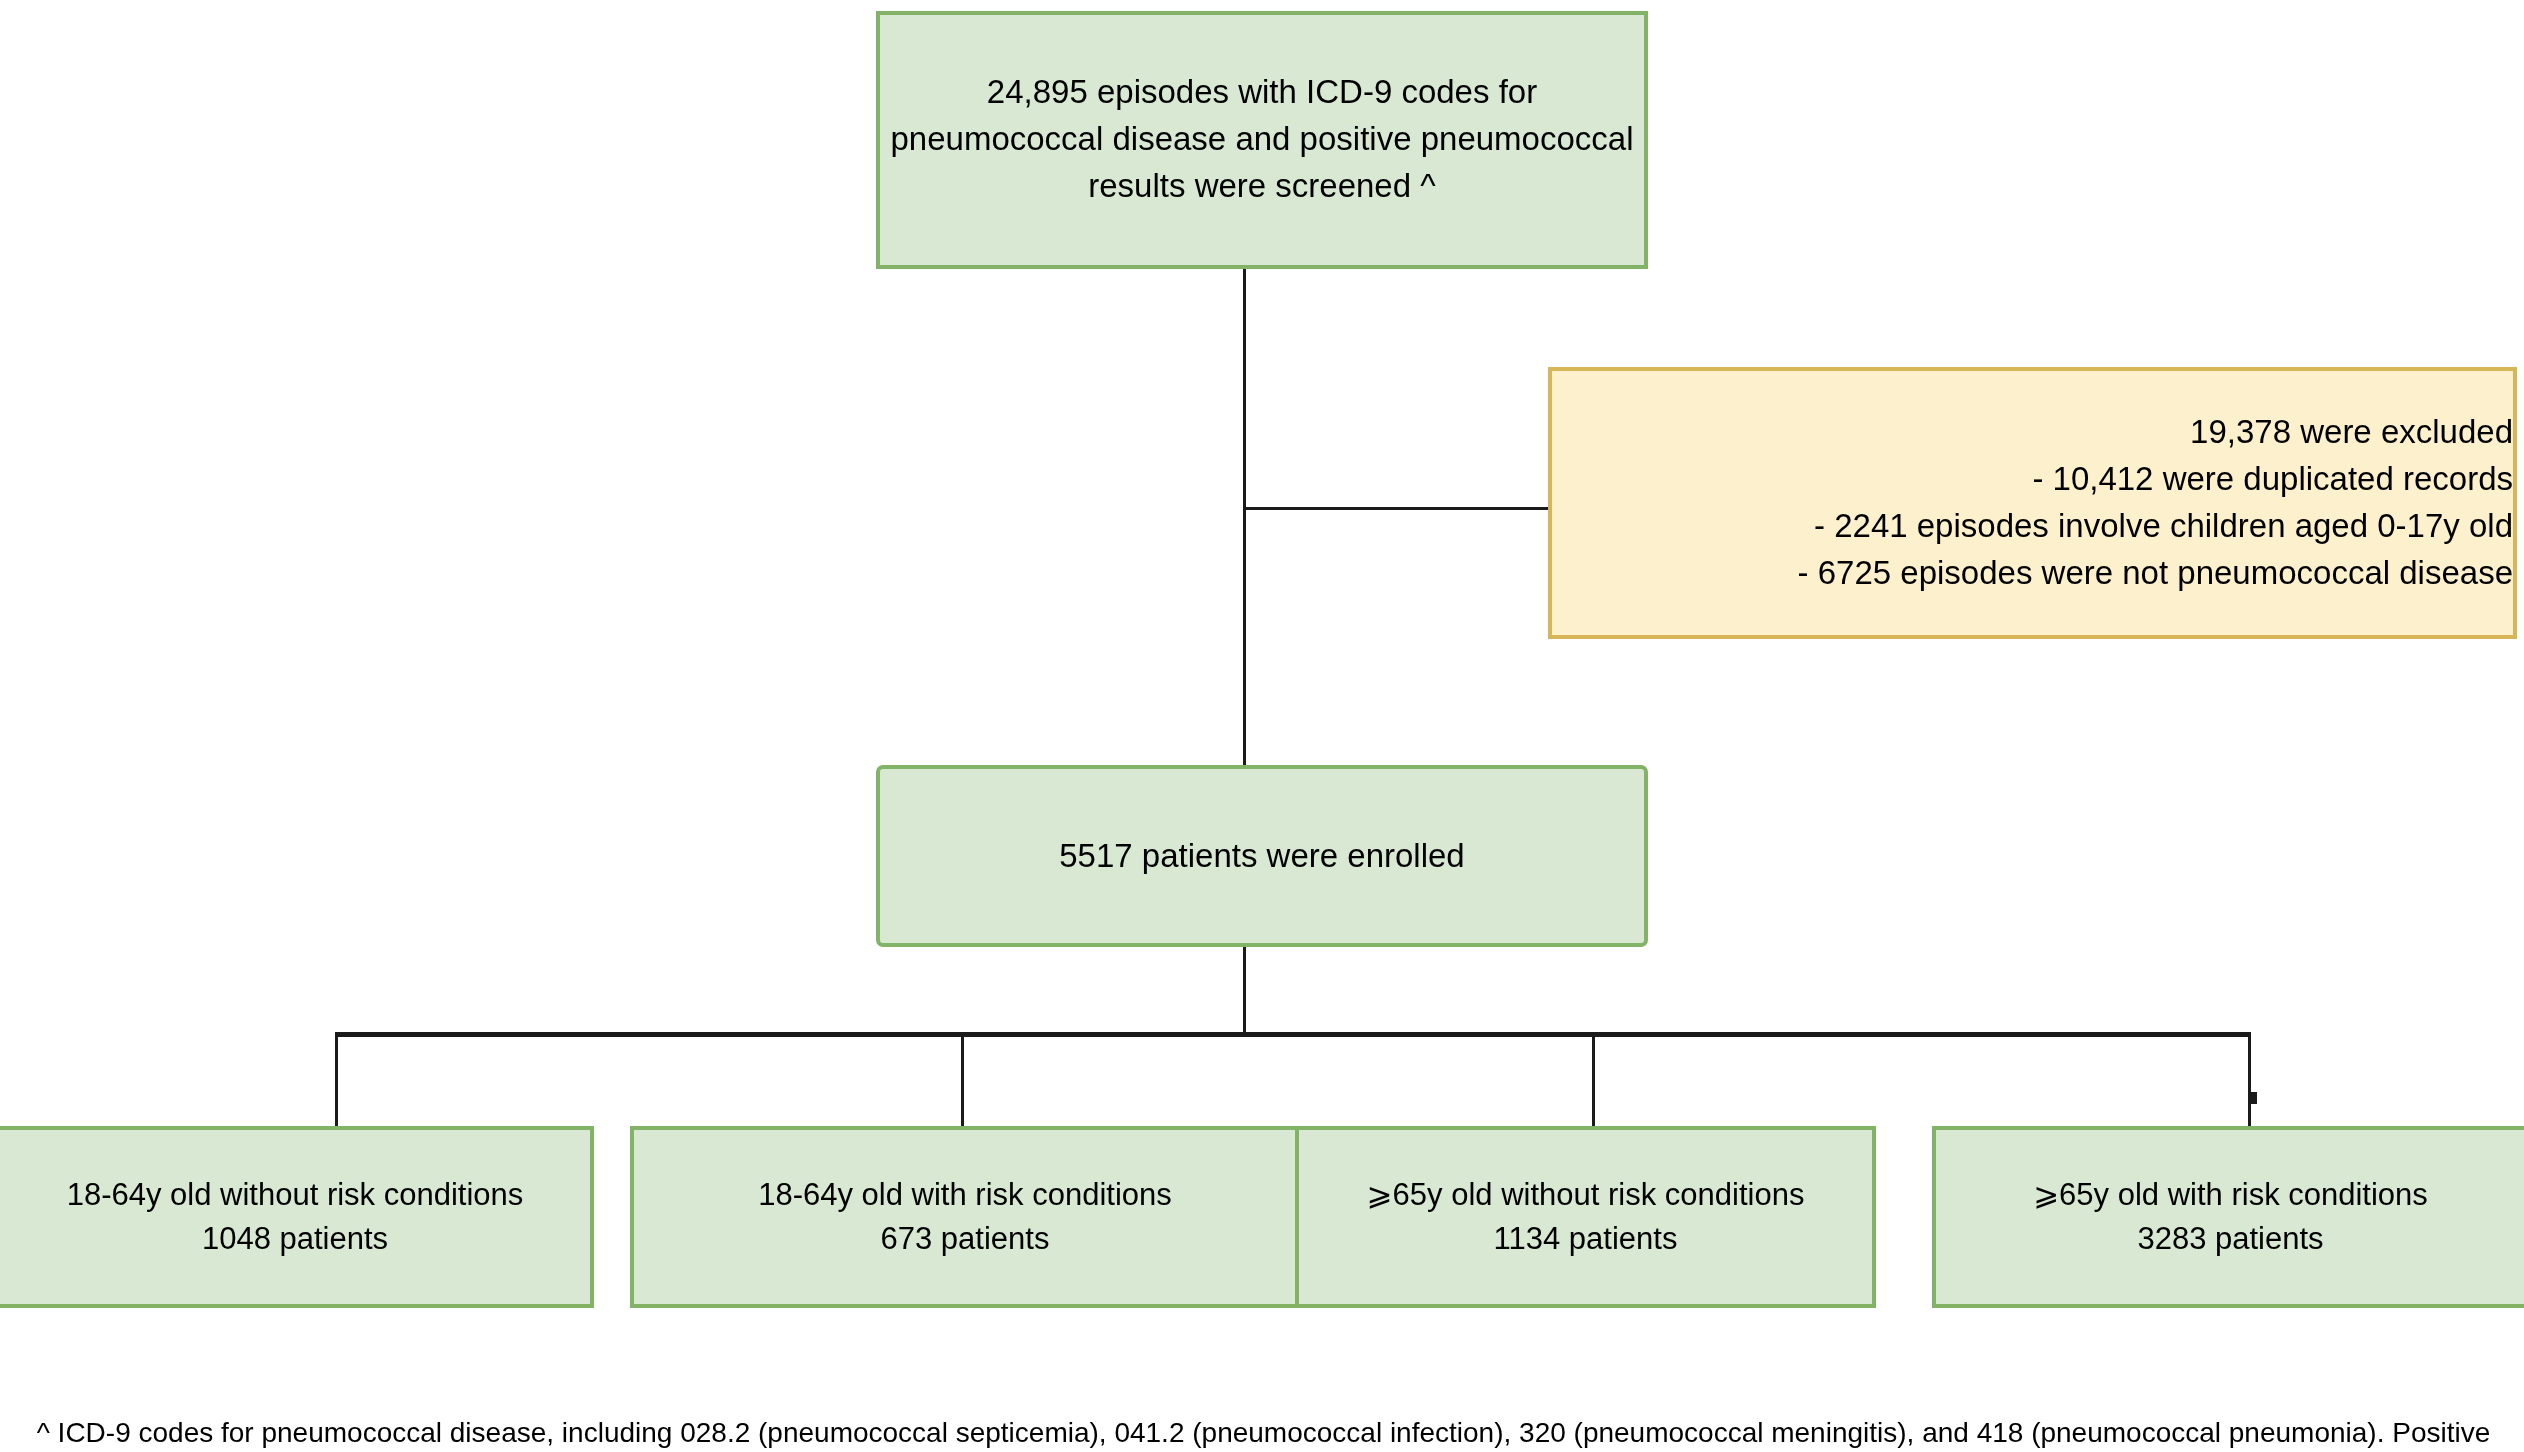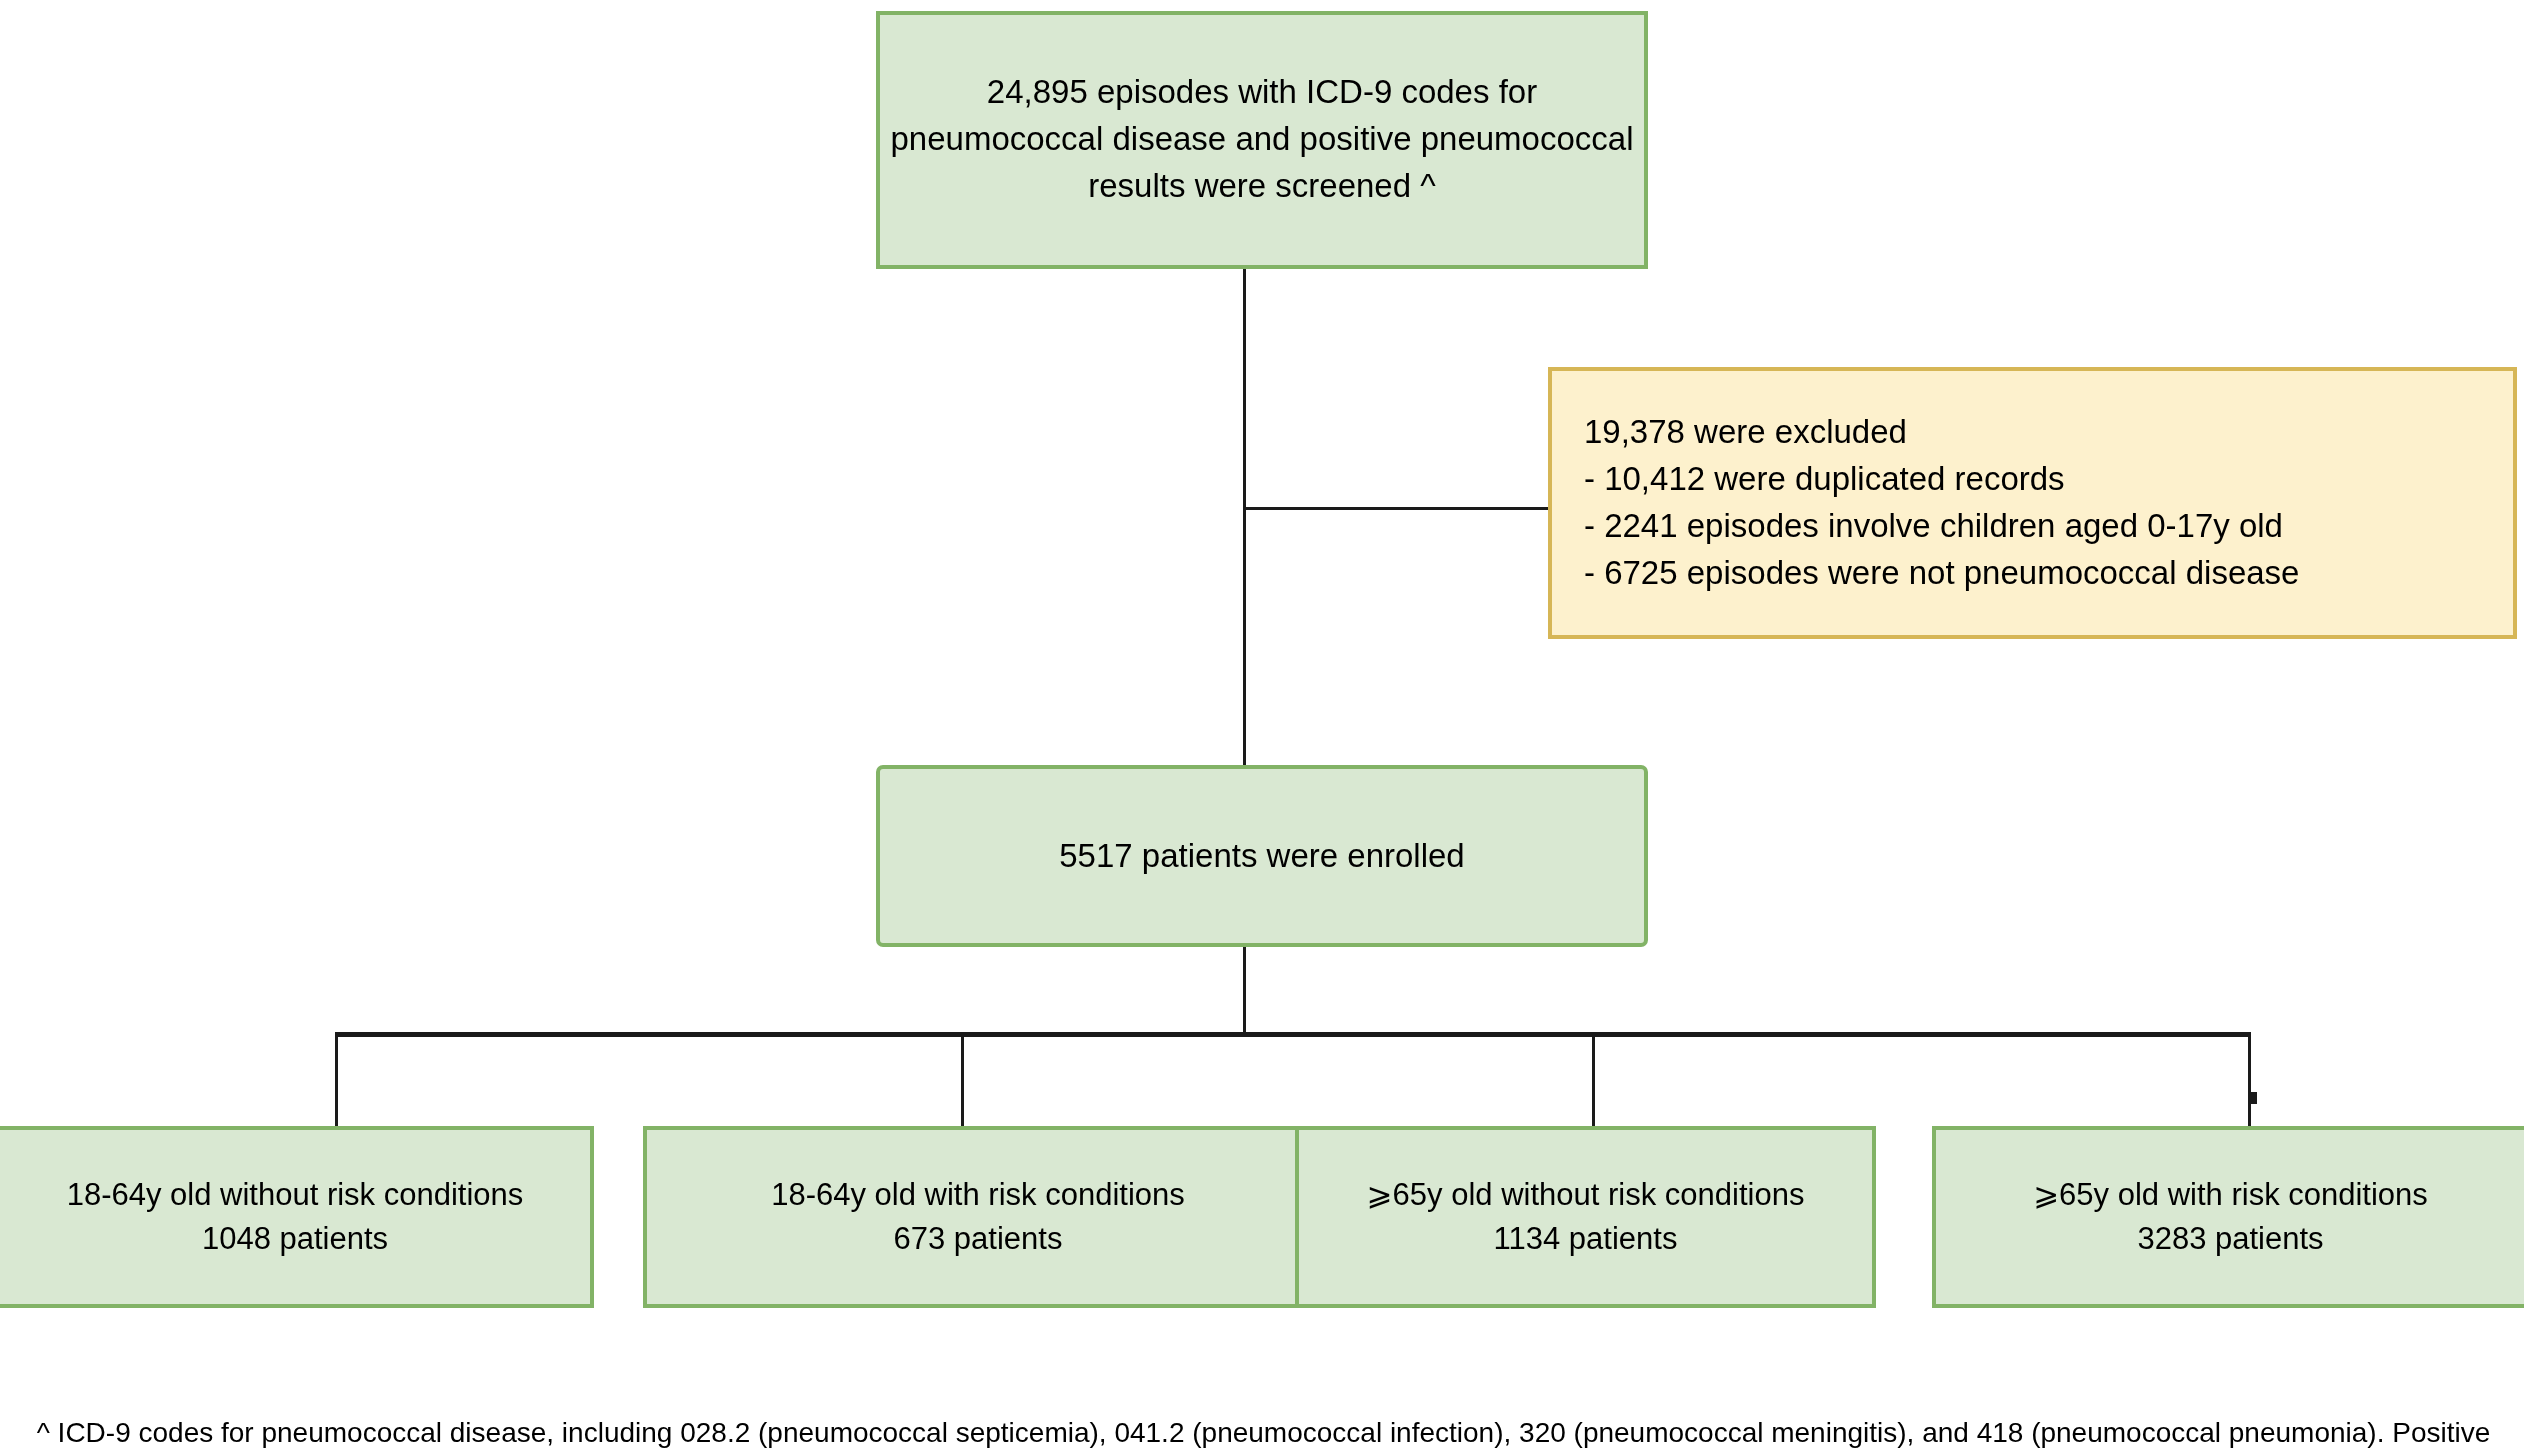--- a/index.html
+++ b/index.html
@@ -41,21 +41,21 @@
     background: #d9e8d2;
     border: 4px solid #82b366;
   }
   .node-yellow {
     background: #fdf1cd;
     border: 4px solid #d6b656;
     text-align: left;
     justify-content: flex-start;
   }
   .node-yellow .node-text {
-    text-align: left;
+    text-align: right;
     padding: 0 0 0 32px;
   }
 
   
   #box-screened {
     left: 876px;  top: 10.6px;
     width: 772px; height: 258px;
     font-size: 33px;
   }
   #box-excluded {
@@ -68,21 +68,21 @@
     width: 772px; height: 182px;
     font-size: 33px;
     border-radius: 7px;
   }
   .node-leaf {
     top: 1126px;
     height: 182px;
     font-size: 31px;
   }
   #box-group-1 { left: -4px;   width: 598px; }
-  #box-group-2 { left: 643px;  width: 670px; }
+  #box-group-2 { left: 630px;  width: 670px; }
   #box-group-3 { left: 1295px; width: 581px; }
   #box-group-4 { left: 1932px; width: 597px; }
 
   
   .conn {
     position: absolute;
     background: #1a1a1a;
     z-index: 1;
   }
   .v { width: 3.3px; }

